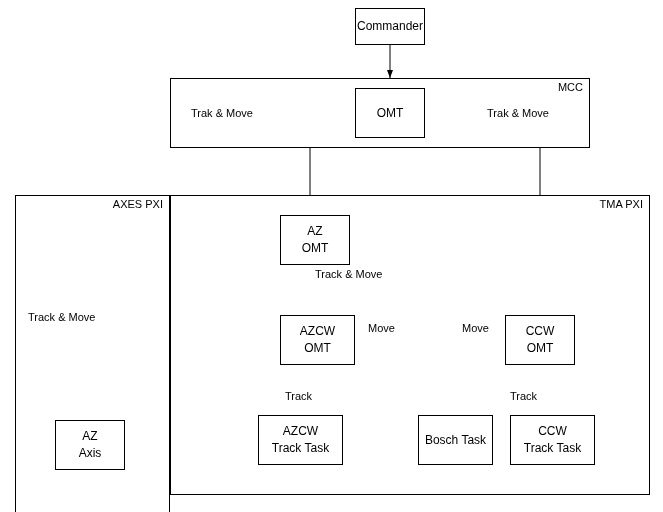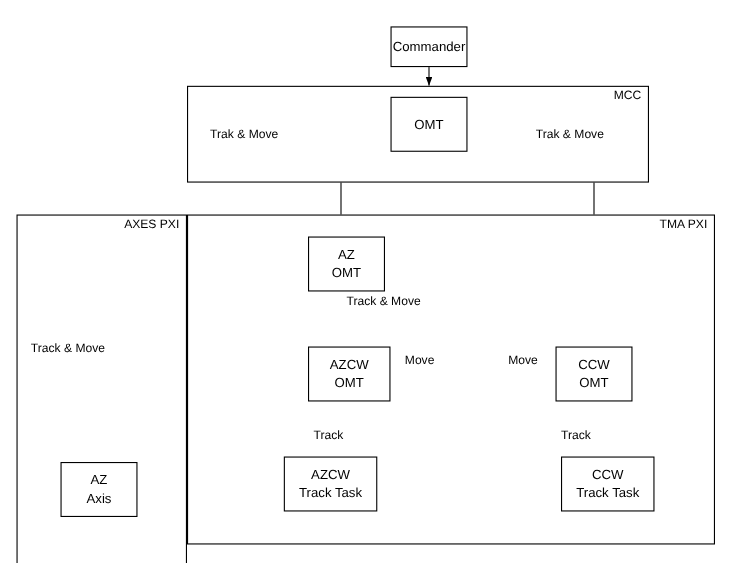--- a/index.html
+++ b/index.html
@@ -86,25 +86,25 @@
     <line x1="355" y1="335" x2="430" y2="335" stroke="#000" stroke-width="1" marker-end="url(#arrowhead)"></line>
 
     <line x1="510" y1="335" x2="490" y2="335" stroke="#000" stroke-width="1" marker-end="url(#arrowhead)"></line>
 
     <line x1="358" y1="450" x2="418" y2="450" stroke="#000" stroke-width="1" marker-end="url(#arrowhead)"></line>
 
     <line x1="510" y1="450" x2="492" y2="450" stroke="#000" stroke-width="1" marker-end="url(#arrowhead)"></line>
 
   </svg>
 
-  <div class="box" style="left:355px; top:8px; width:70px; height:37px;margin-top:16px;">
+  <div class="box" style="left:355px; top:8px; width:70px; height:37px;">
     <span>Commander</span>
   </div>
 
-  <div class="box-large" style="left:170px; top:78px; width:420px; height:88px;">
+  <div class="box-large" style="left:170px; top:78px; width:420px; height:70px;">
     <span class="label" style="right:6px; top:2px;">MCC</span>
 
     <span class="label" style="left:20px; top:50%; transform:translateY(-50%);">Trak &amp; Move</span>
 
     <span class="label" style="right:40px; top:50%; transform:translateY(-50%);">Trak &amp; Move</span>
   </div>
 
   <div class="box" style="left:355px; top:88px; width:70px; height:50px;">
     <span>OMT</span>
   </div>
@@ -147,19 +147,22 @@
   <div class="box" style="left:55px; top:420px; width:70px; height:50px;">
     <span style="white-space:pre-line;">AZ
 Axis</span>
   </div>
 
   <div class="box" style="left:258px; top:415px; width:85px; height:50px;">
     <span style="white-space:pre-line;">AZCW
 Track Task</span>
   </div>
 
+  <div class="box" style="left:418px; top:415px; width:75px; height:50px;">
+    <span>Bosch Task</span>
+  </div>
 
   <div class="box" style="left:510px; top:415px; width:85px; height:50px;">
     <span style="white-space:pre-line;">CCW
 Track Task</span>
   </div>
 
 </div>
 
 </body></html>

